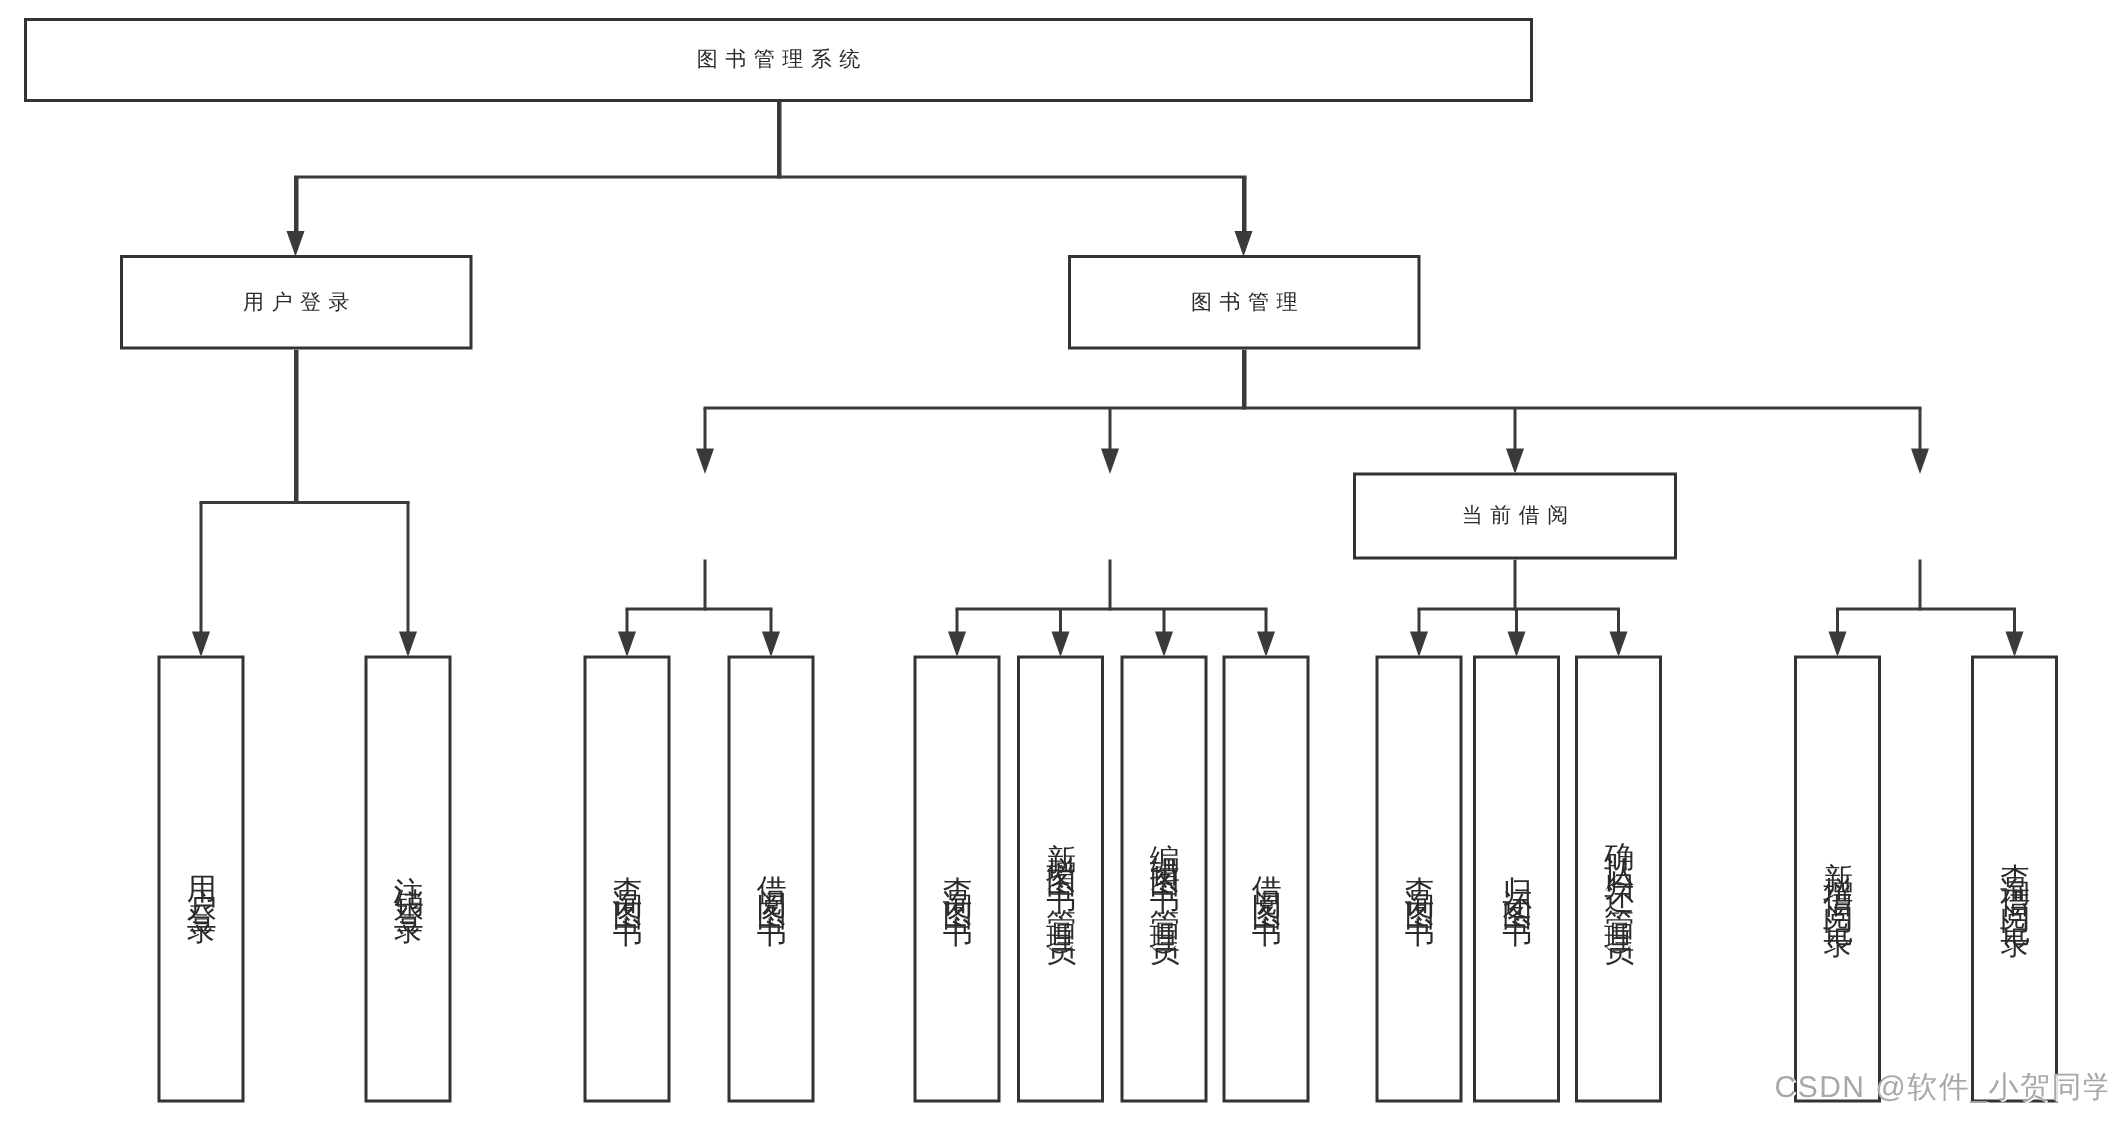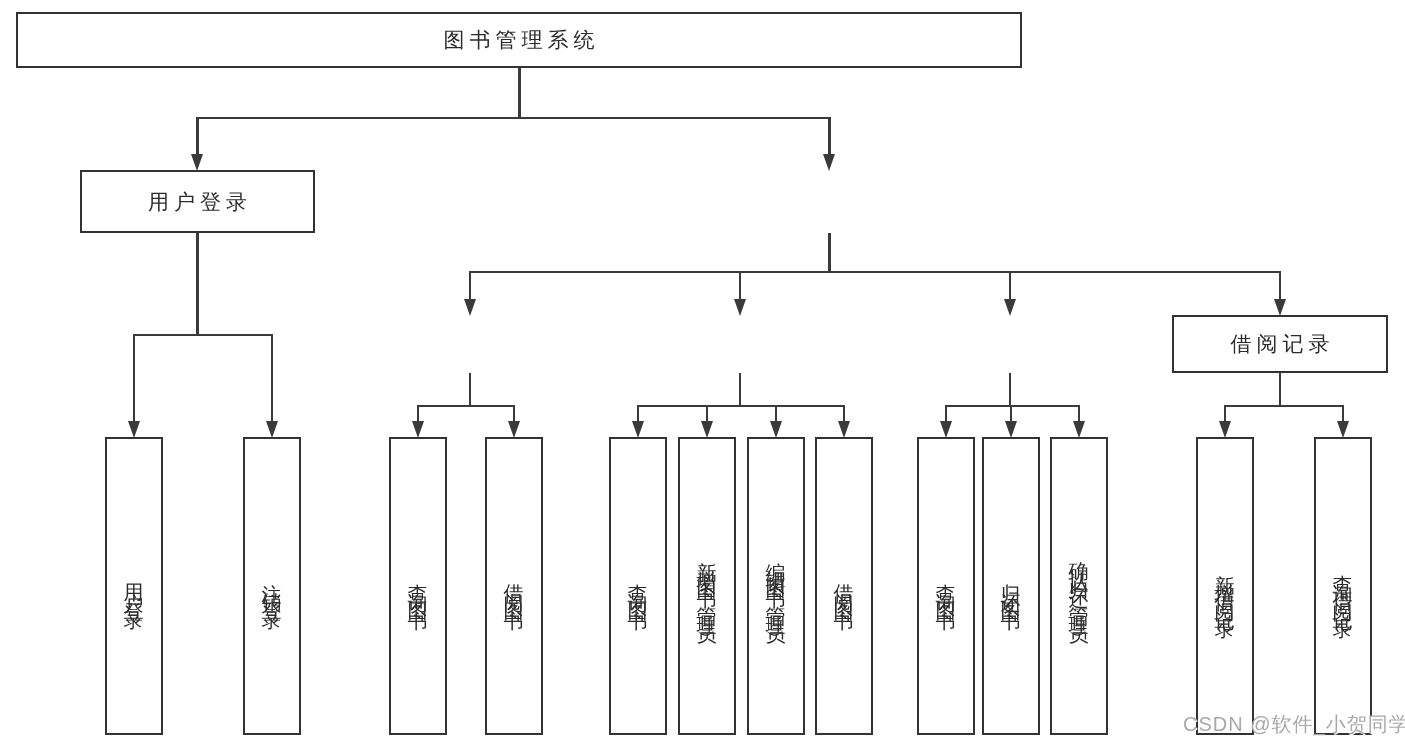--- a/index.html
+++ b/index.html
@@ -19,21 +19,21 @@
     position: absolute;
     box-sizing: border-box;
     background: #ffffff;
     border: 2.5px solid #333333;
     display: flex;
     align-items: center;
     justify-content: center;
     color: #2b2b2b;
   }
   .hlabel {
-    font-size: 21px;
+    font-size: 14px;
     letter-spacing: 5px;
     text-indent: 5px;
     white-space: nowrap;
     color: #2b2b2b;
   }
   .vlabel {
     writing-mode: vertical-rl;
     text-orientation: mixed;
     font-size: 20px;
     line-height: 1;
@@ -125,23 +125,26 @@
       <div class="arrow" style="left: 1336.5px; top: 421px; border-top-color: rgb(58, 58, 58);"></div>
     </div>
 
   <div class="node" style="left:16px; top:12px; width:1006px; height:56px;">
     <span class="hlabel">图书管理系统</span>
   </div>
 
   <div class="node" style="left:80px; top:170px; width:235px; height:63px;">
     <span class="hlabel">用户登录</span>
   </div>
+  <div class="node" style="left:712px; top:170px; width:235px; height:63px;">
+    <span class="hlabel">图书管理</span>
+  </div>
 
-  <div class="node" style="left:1172px; top:315px; width:216px; height:58px;">
-    <span class="hlabel">借阅记录</span>
+  <div class="node" style="left:902px; top:315px; width:216px; height:58px;">
+    <span class="hlabel">当前借阅</span>
   </div>
 
   <div class="node" style="left:105px; top:437px; width:58px; height:298px;">
     <span class="vlabel">用户登录</span>
   </div>
   <div class="node" style="left:243px; top:437px; width:58px; height:298px;">
     <span class="vlabel">注销登录</span>
   </div>
 
   <div class="node" style="left:389px; top:437px; width:58px; height:298px;">

